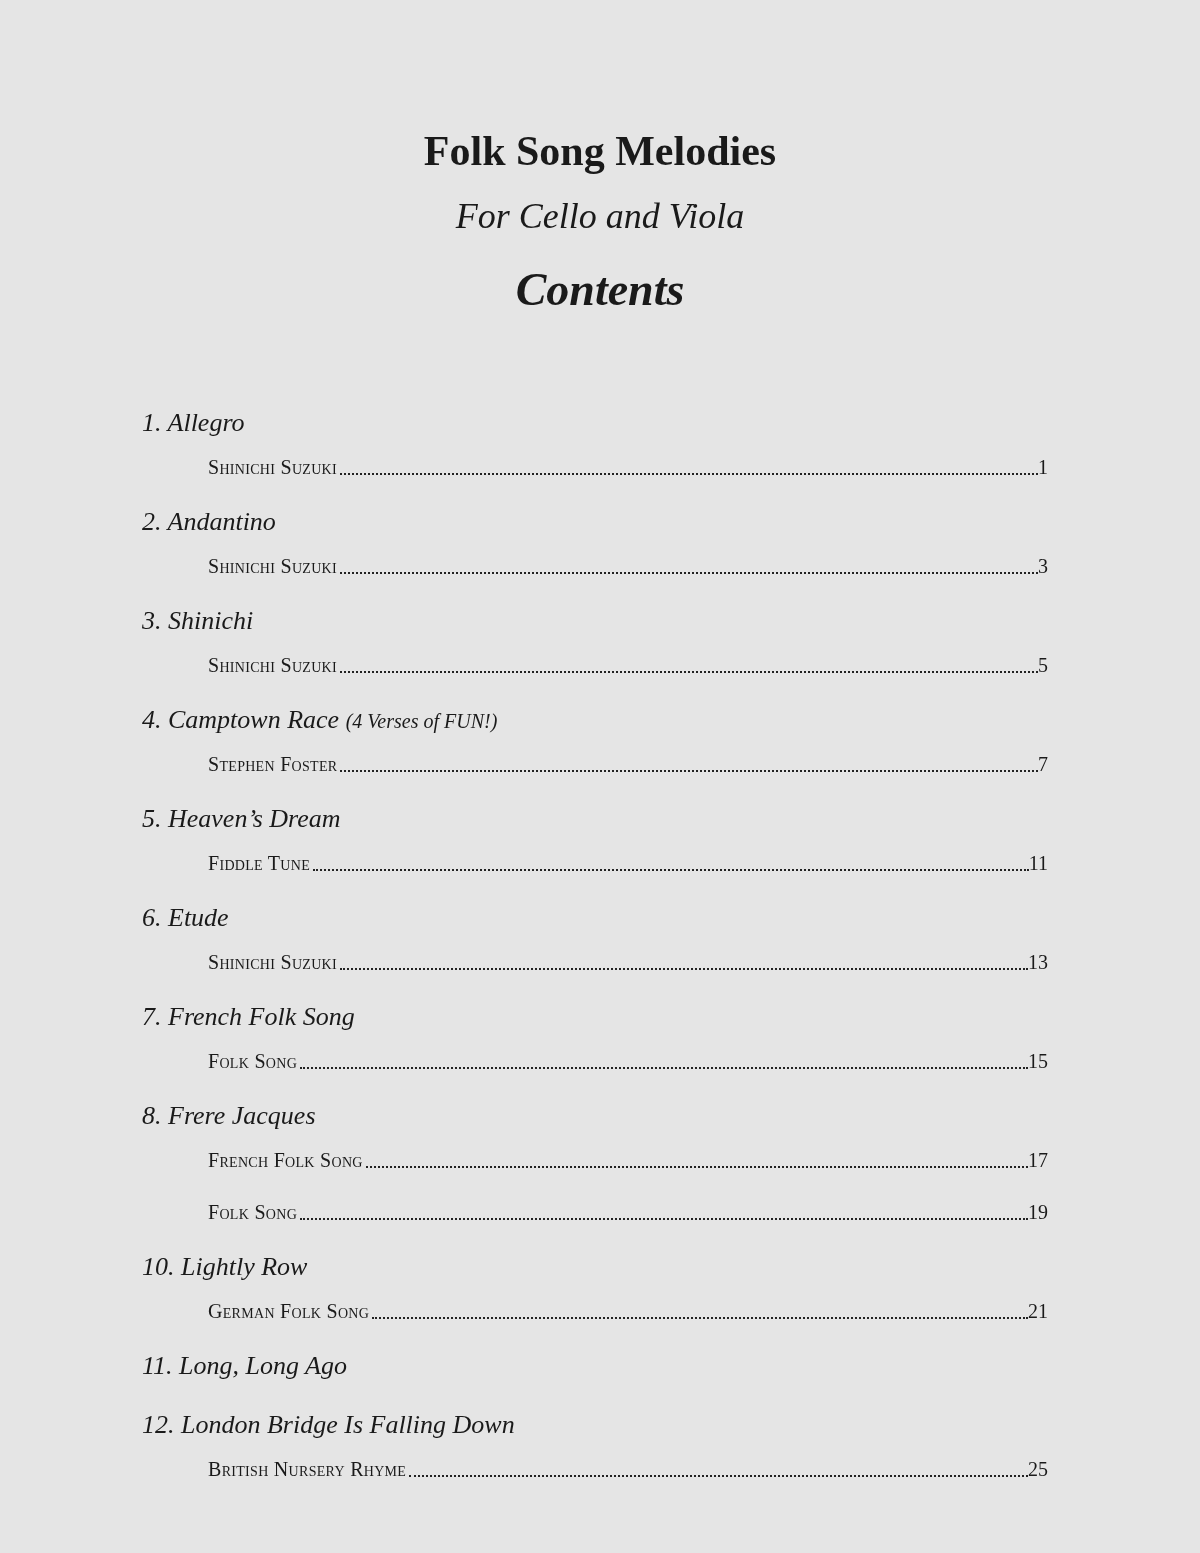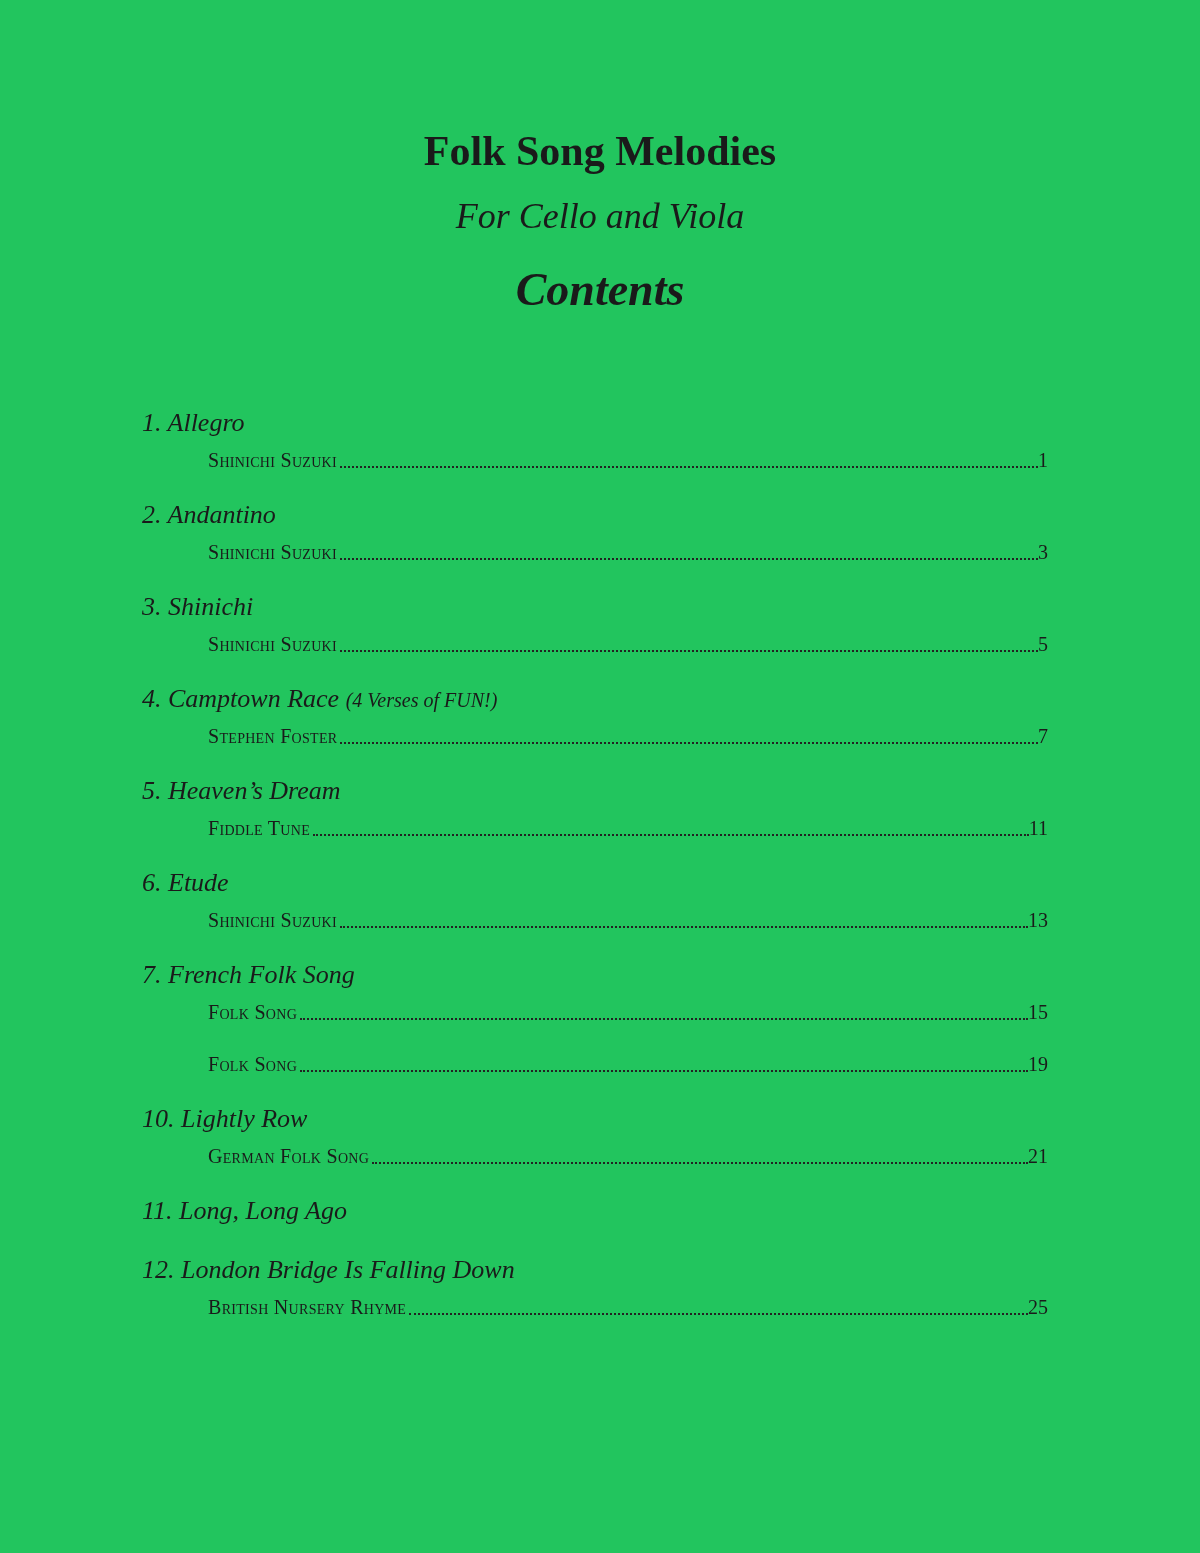--- a/index.html
+++ b/index.html
@@ -2,21 +2,21 @@
 <html><head>
 <meta charset="utf-8">
 <style>
   * { box-sizing: border-box; }
   html, body { margin: 0; padding: 0; background: #ffffff; }
   .page {
     position: relative;
     width: 1200px;
     height: 1553px;
     margin: 0 auto;
-    background: #22c55e;
+    background: #e5e5e5;
     color: #1a1a1a;
     font-family: "Liberation Serif", "DejaVu Serif", serif;
     overflow: hidden;
   }
   .header { text-align: center; padding-top: 126px; }
   .book-title {
     font-size: 42px;
     font-weight: bold;
     line-height: 50px;
     margin: 0 0 18px 0;
@@ -42,21 +42,21 @@
     font-size: 26px;
     font-style: italic;
     line-height: 32px;
     white-space: nowrap;
   }
   .entry-note { font-size: 20px; }
   .author-row {
     display: flex;
     align-items: flex-end;
     margin-left: 66px;
-    margin-top: 7px;
+    margin-top: 14px;
     font-size: 20px;
     line-height: 26px;
   }
   .author {
     font-variant: small-caps;
     letter-spacing: 0.3px;
     white-space: nowrap;
   }
   .dots {
     flex: 1;
@@ -136,20 +136,28 @@
 
     <div class="entry">
       <div class="entry-title"><span>7.</span> <span>French Folk Song</span> <span class="entry-note"></span></div>
       <div class="author-row">
         <span class="author">Folk Song</span>
         <span class="dots"></span>
         <span class="pagenum">15</span>
       </div>
     </div>
 
+    <div class="entry">
+      <div class="entry-title"><span>8.</span> <span>Frere Jacques</span> <span class="entry-note"></span></div>
+      <div class="author-row">
+        <span class="author">French Folk Song</span>
+        <span class="dots"></span>
+        <span class="pagenum">17</span>
+      </div>
+    </div>
 
     <div class="entry">
       <div class="author-row">
         <span class="author">Folk Song</span>
         <span class="dots"></span>
         <span class="pagenum">19</span>
       </div>
     </div>
 
     <div class="entry">

